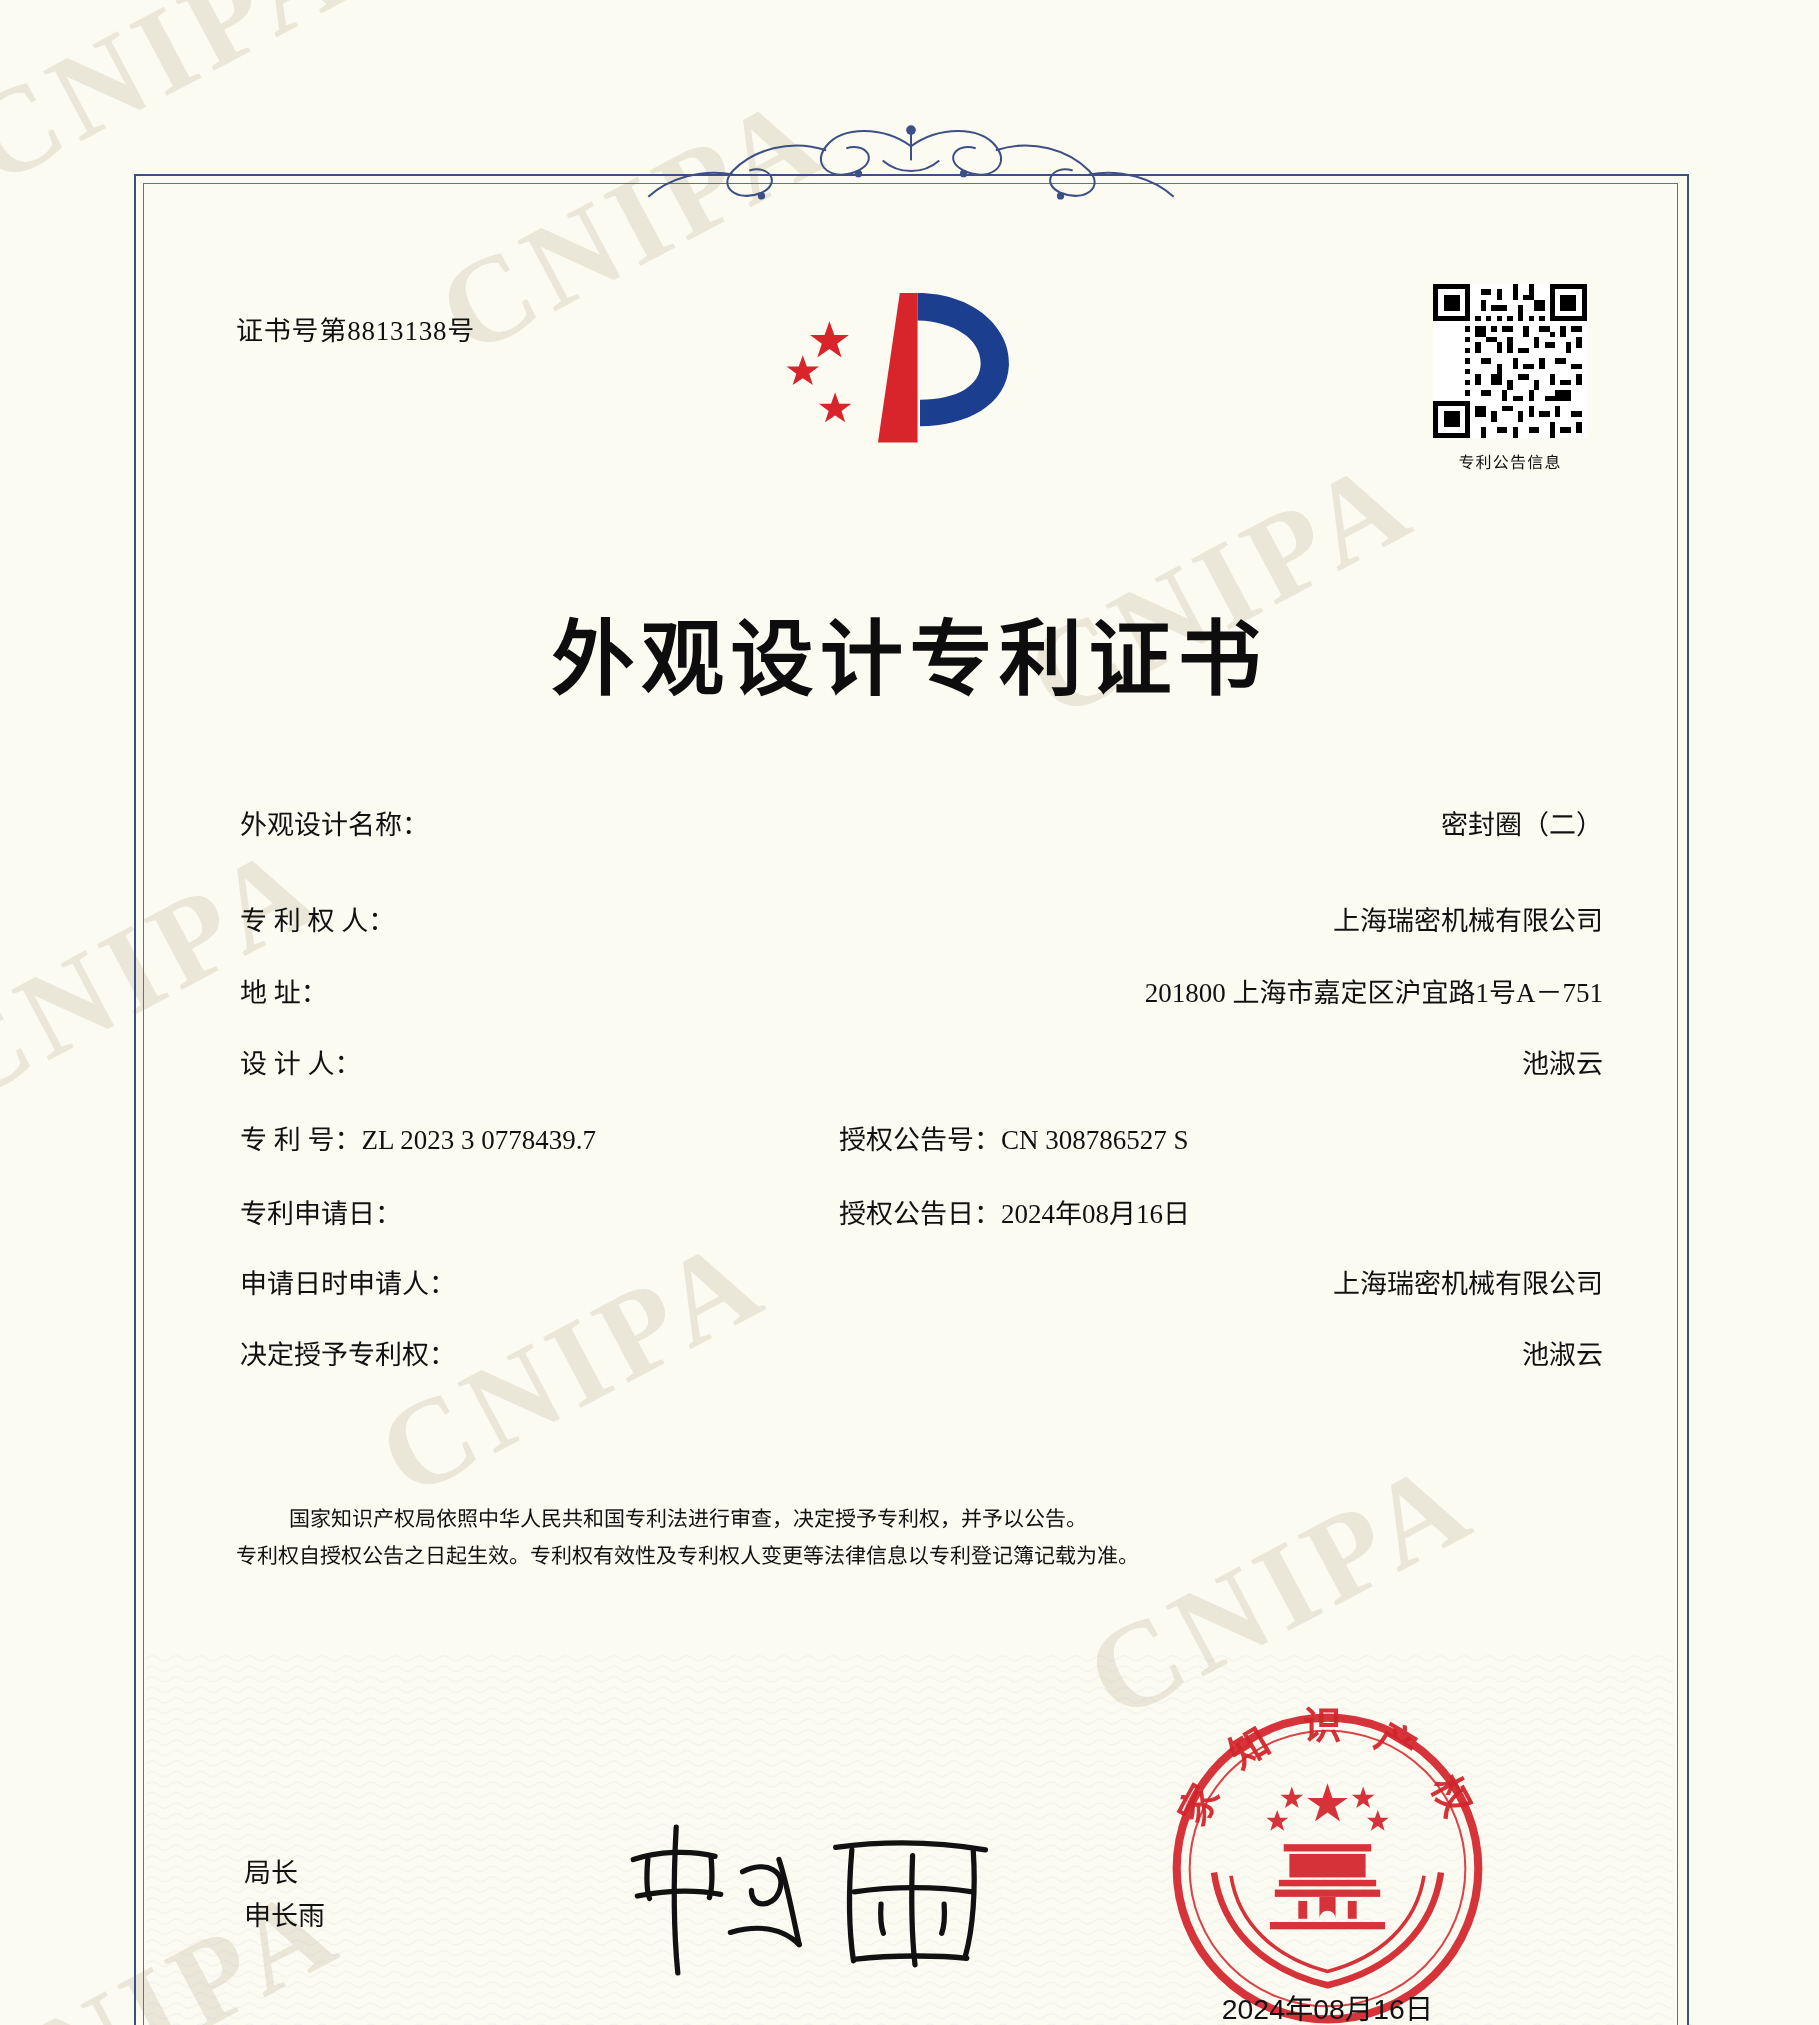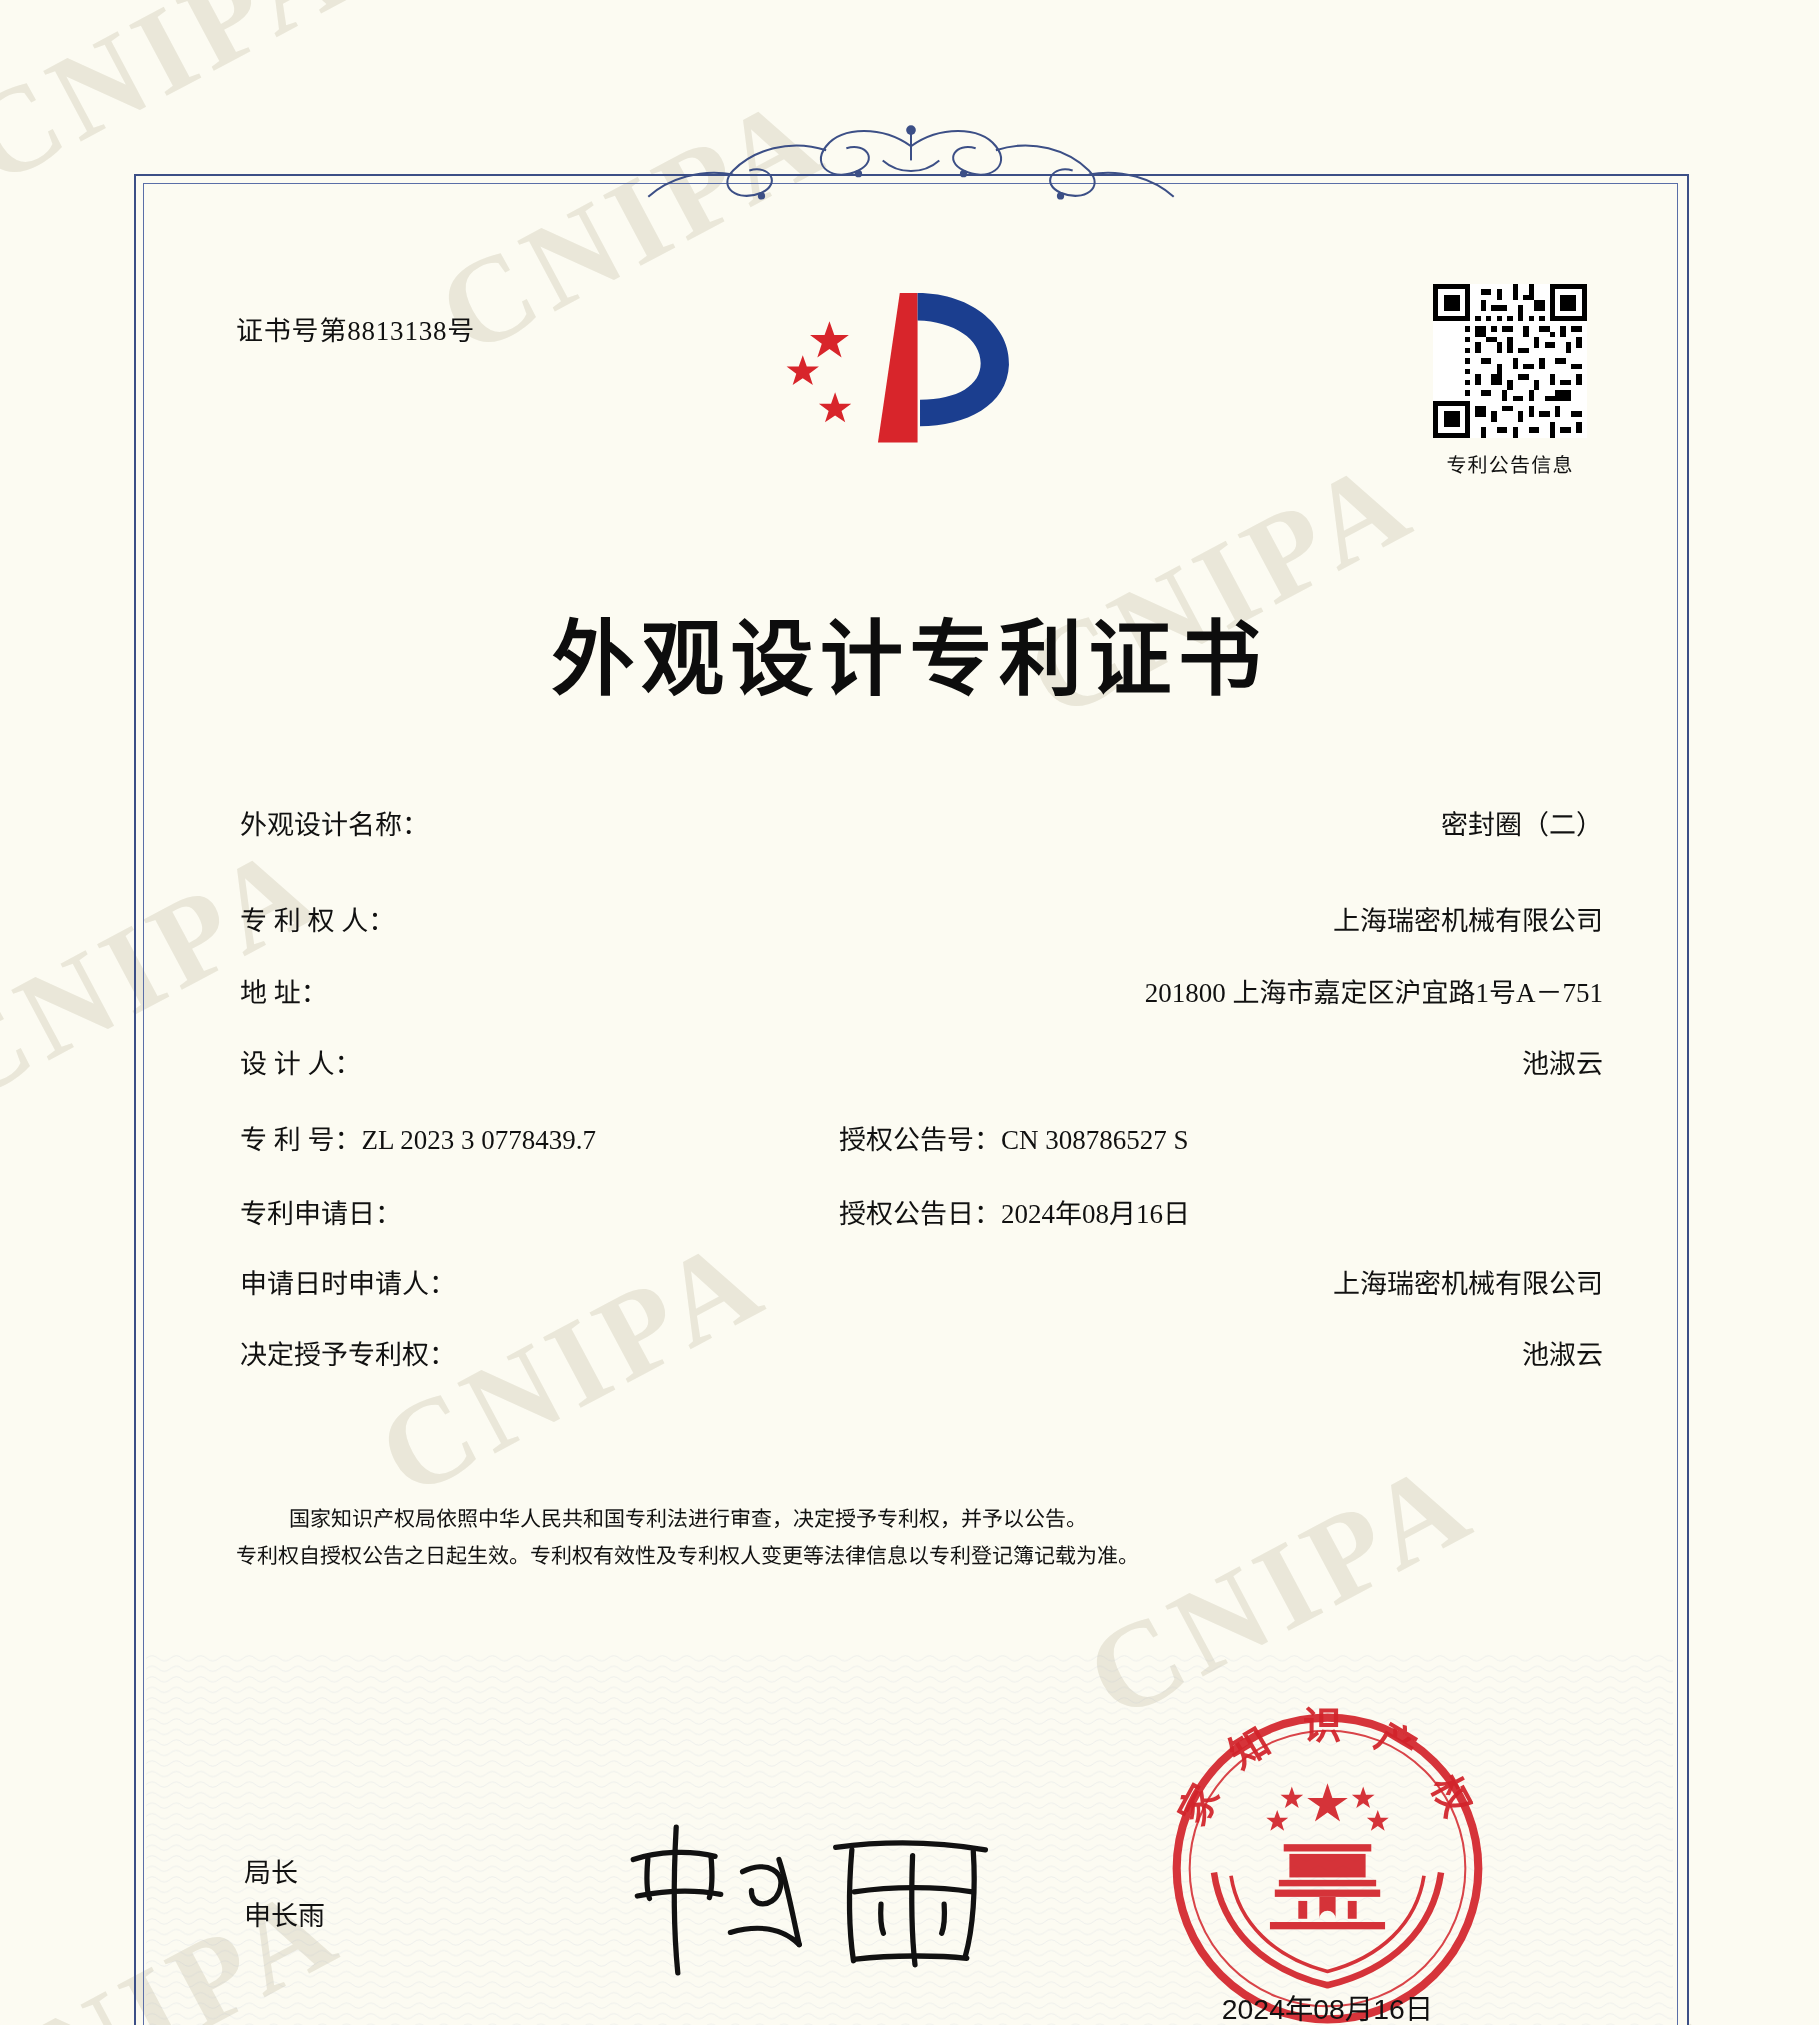--- a/index.html
+++ b/index.html
@@ -93,21 +93,21 @@
     text-align: center;
   }
   .qr-img {
     width: 154px;
     height: 154px;
     display: block;
     margin: 0 auto;
   }
   .qr-caption {
     margin-top: 10.5px;
-    font-size: 20px;
+    font-size: 16px;
     color: #111;
     letter-spacing: 1.2px;
     white-space: nowrap;
   }
 
   .logo-wrap {
     position: absolute;
     left: 0;
     right: 0;
     top: 101px;

